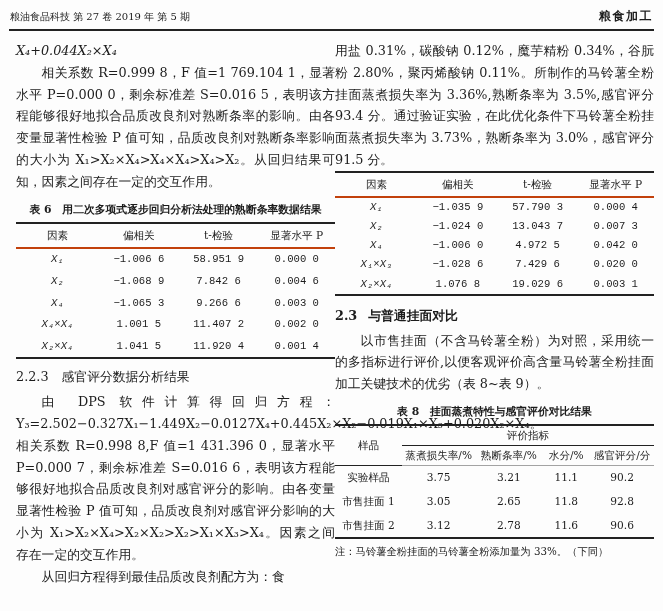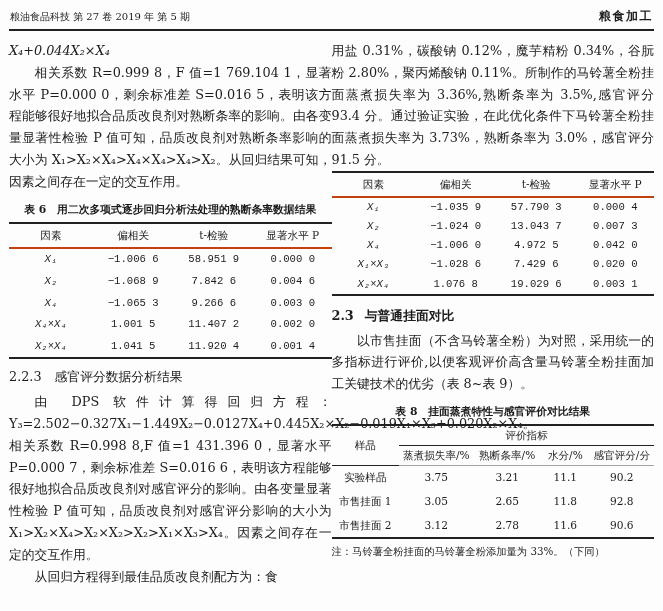--- a/index.html
+++ b/index.html
@@ -13,21 +13,21 @@
 
   
   .page-header {
     display: flex; justify-content: space-between; align-items: flex-end;
     padding: 2px 1px 5px 1px; border-bottom: 2px solid #222;
   }
   .ph-left  { font-size: 10px; line-height: 14px; text-align: center; }
   .ph-right { font-size: 12px; font-weight: bold; letter-spacing: 1.5px; line-height: 16px; }
 
   
-  .columns { display: flex; margin-top: 9px; }
+  .columns { display: flex; margin-top: 9px; margin-left: 7px; }
   .col { flex: 1; min-width: 0; font-size: 12.8px; line-height: 21.8px; text-align: justify; }
 
   p { margin: 0; }
   p.indent { text-indent: 2em; }
   .eq-line { font-style: italic; }
 
   
   .h3 { margin: 7px 0 3px 0; }
   .h3 .ttl { margin-left: 13px; }
   .h2 { font-weight: bold; margin: 9px 0 3px 0; }

